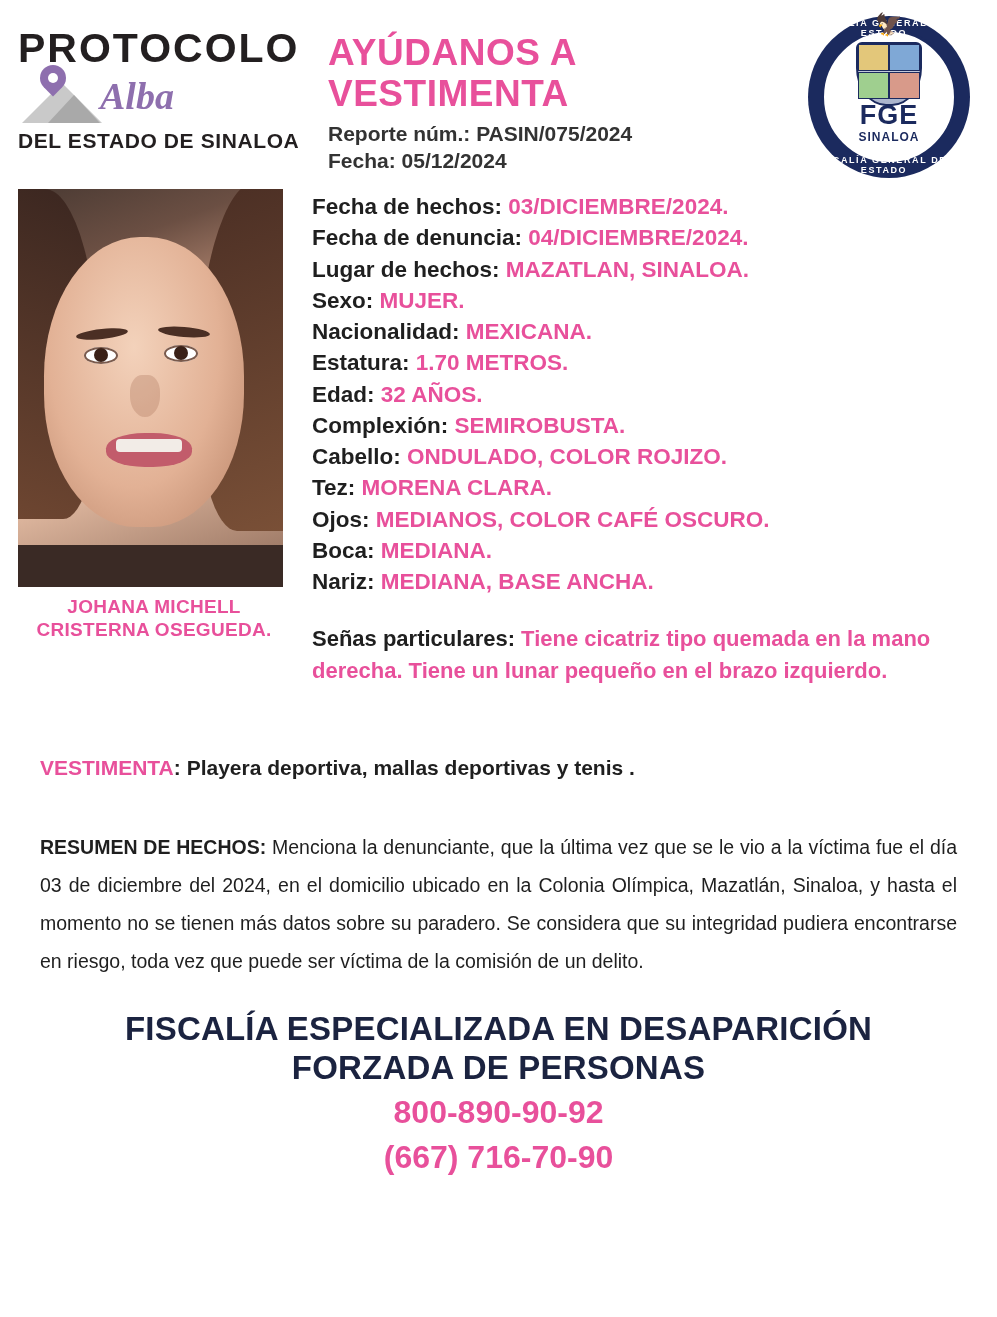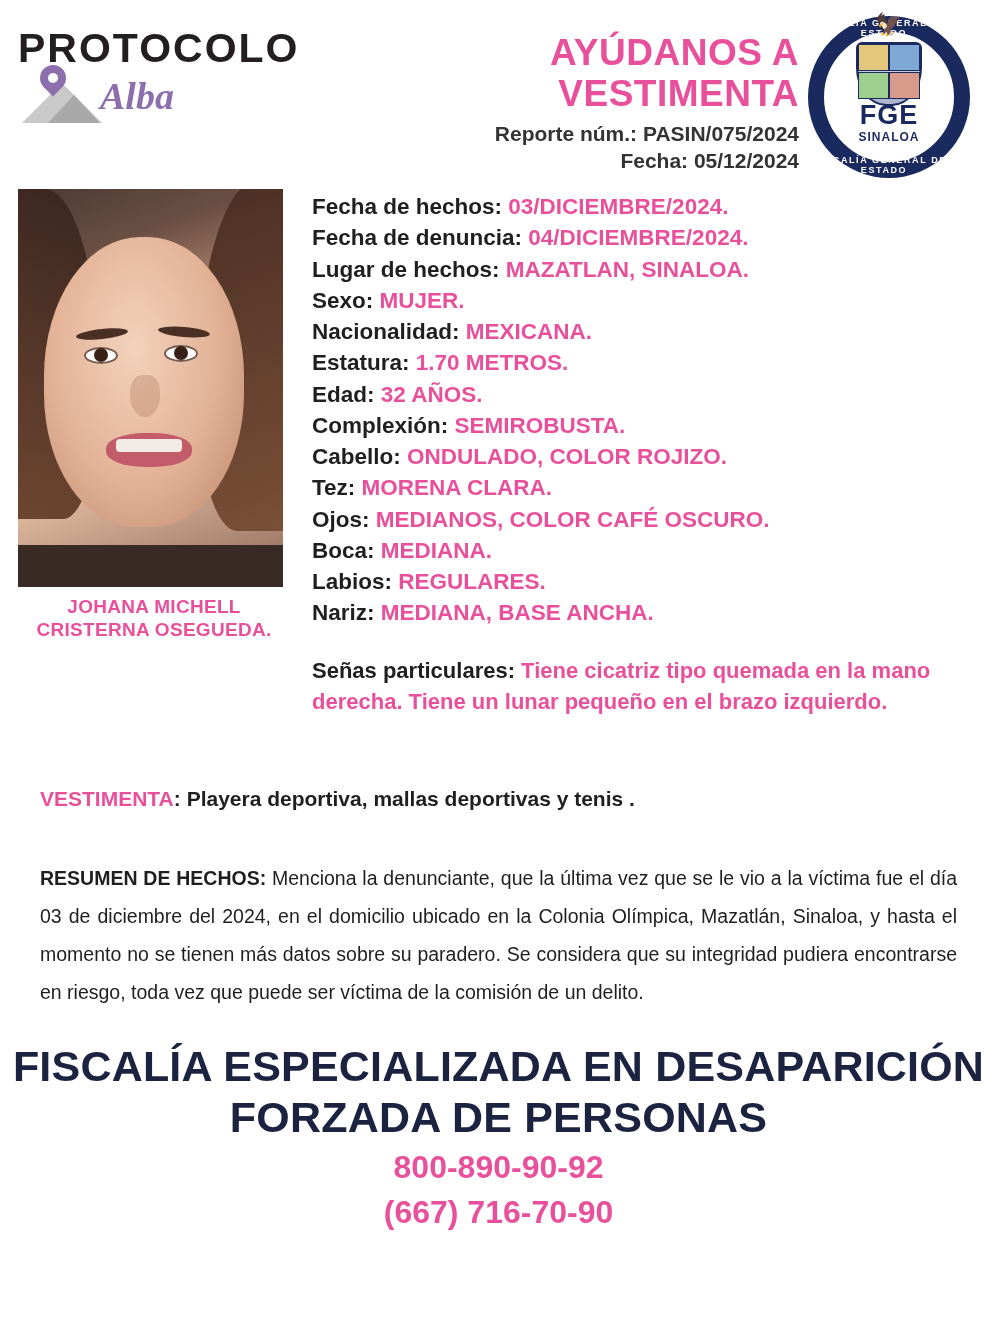--- a/index.html
+++ b/index.html
@@ -101,21 +101,21 @@
   .logo-sinaloa {
     font-size: 21px;
     font-weight: bold;
     letter-spacing: 0.6px;
     color: #231f20;
     margin-top: 2px;
   }
 
   .header-center {
     flex: 1 1 auto;
-    text-align: right;
+    text-align: left;
     padding-top: 22px;
   }
   .ayudanos {
     font-size: 37px;
     font-weight: bold;
     color: #e8509b;
     line-height: 1.12;
     letter-spacing: 0.5px;
   }
   .reporte-num, .fecha-rep {
@@ -364,21 +364,21 @@
     color: #1f1f1f;
     text-align: justify;
   }
   .resumen .label { font-weight: bold; }
 
   .footer {
     margin-top: 30px;
     text-align: center;
   }
   .footer-title {
-    font-size: 43px;
+    font-size: 33px;
     font-weight: bold;
     color: #1b2340;
     line-height: 1.18;
     letter-spacing: 0.2px;
   }
   .footer-phone {
     font-size: 32px;
     font-weight: bold;
     color: #e8509b;
     line-height: 1.28;
@@ -393,20 +393,21 @@
   <div class="logo-alba">
     <div class="logo-protocolo">PROTOCOLO</div>
     <div class="logo-alba-row">
       <span class="alba-mark">
         <span class="mountain"></span>
         <span class="mountain2"></span>
         <span class="pin"></span>
       </span>
       <span class="logo-alba-text">Alba</span>
     </div>
+    <div class="logo-sinaloa">DEL ESTADO DE SINALOA</div>
   </div>
 
   <div class="header-center">
     <div class="ayudanos">AYÚDANOS A</div>
     <div class="ayudanos">VESTIMENTA</div>
     <div class="reporte-num">Reporte núm.: PASIN/075/2024</div>
     <div class="fecha-rep">Fecha: 05/12/2024</div>
   </div>
 
   <div class="logo-fge">
@@ -498,24 +499,20 @@
     </div>
     <div class="field">
       <span class="label">Ojos:</span>
       <span class="value">MEDIANOS, COLOR CAFÉ OSCURO.</span>
     </div>
     <div class="field">
       <span class="label">Boca:</span>
       <span class="value">MEDIANA.</span>
     </div>
     <div class="field">
-      <span class="label">Labios:</span>
-      <span class="value">REGULARES.</span>
-    </div>
-    <div class="field">
       <span class="label">Nariz:</span>
       <span class="value">MEDIANA, BASE ANCHA.</span>
     </div>
 
     <div class="senas">
       <span class="label">Señas particulares:</span>
       <span class="value">Tiene cicatriz tipo quemada en la mano derecha. Tiene un lunar pequeño en el brazo izquierdo.</span>
     </div>
 
   </div>

